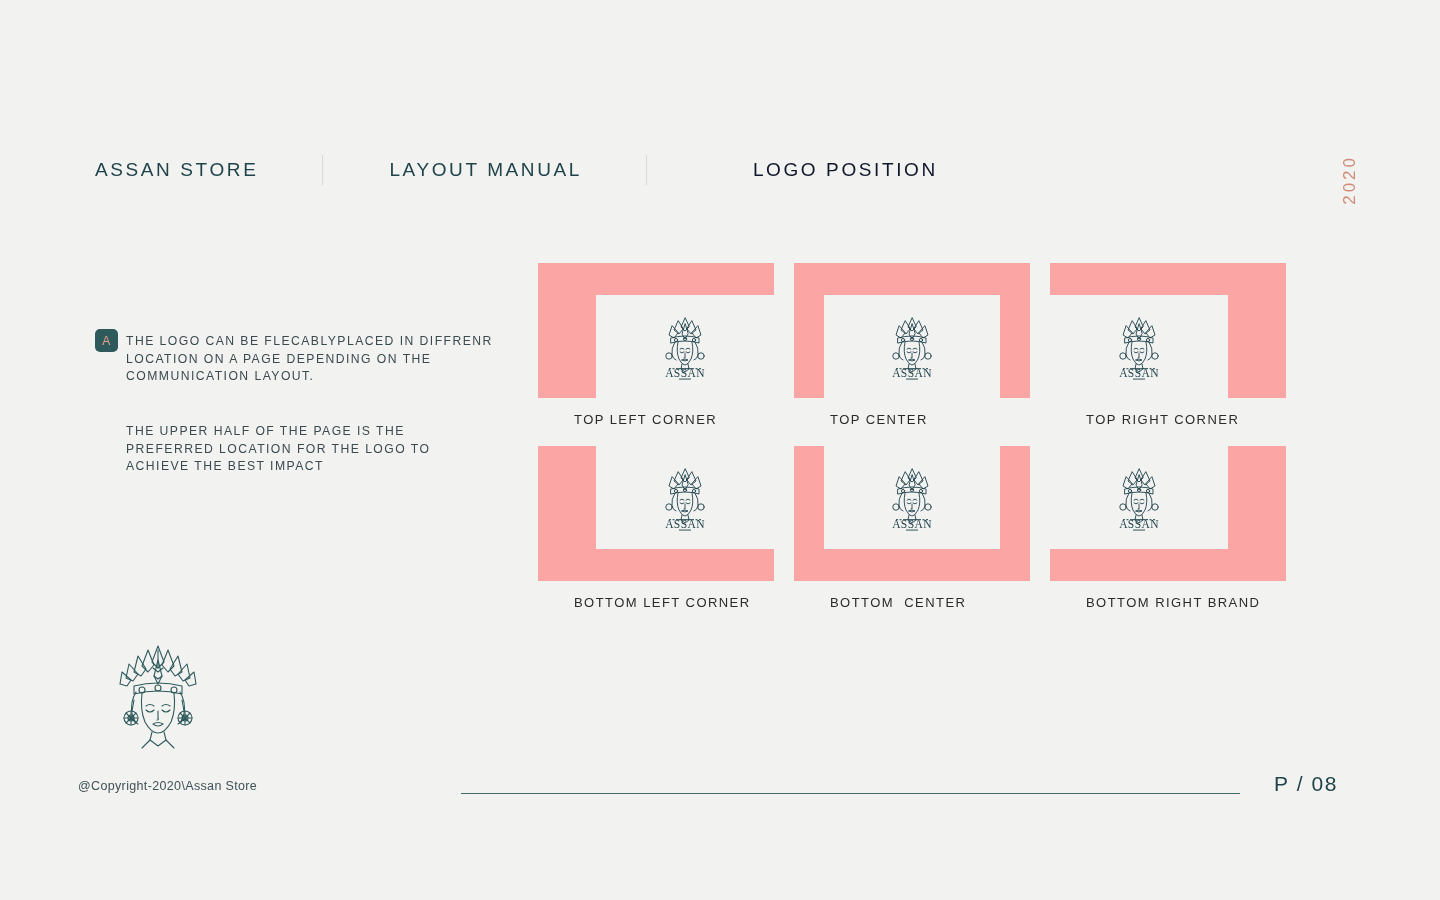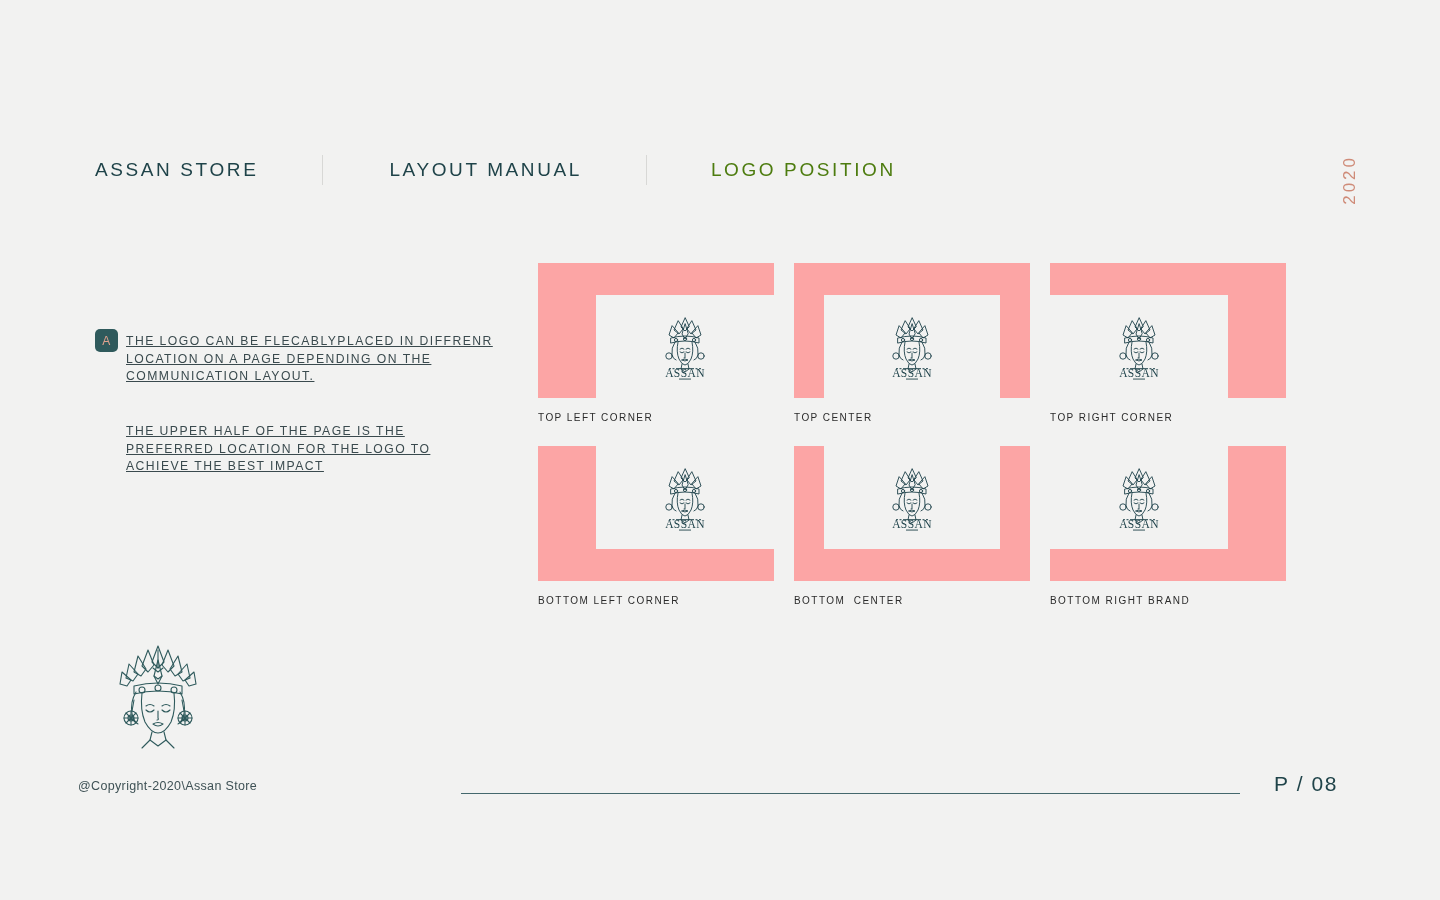--- a/index.html
+++ b/index.html
@@ -25,21 +25,21 @@
     height: 36px;
     gap: 24px;
   }
   .header-item {
     font-size: 19px;
     letter-spacing: 2.6px;
     color: #1f4349;
     white-space: nowrap;
     font-weight: 400;
   }
-  .header-item.accent { color: #4d7c0f; }
+  .header-item.accent { color: #0f172a; margin-left: 42px; }
   .header-div {
     width: 1px;
     height: 30px;
     background: #d8d8d6;
     margin: 0 40px;
   }
   .header-div.first { margin: 0 42px 0 40px; }
 
   .year {
     position: absolute;
@@ -70,21 +70,20 @@
     letter-spacing: 0.5px;
   }
   .para {
     position: absolute;
     left: 126px;
     font-size: 12.2px;
     line-height: 17.6px;
     letter-spacing: 1.45px;
     color: #3a4a4e;
     width: 370px;
-    text-decoration: underline;
   }
   .para-1 { top: 333px; }
   .para-2 { top: 423px; }
 
   
   .mark {
     position: absolute;
     left: 112px;
     top: 638px;
     width: 92px;
@@ -120,24 +119,25 @@
   .p-tc .inner { left: 30px; top: 32px; right: 30px; bottom: 0; }
   .p-tr .inner { left: 0;  top: 32px; right: 58px; bottom: 0; }
   .p-bl .inner { left: 58px; top: 0;  right: 0;  bottom: 32px; }
   .p-bc .inner { left: 30px; top: 0;  right: 30px; bottom: 32px; }
   .p-br .inner { left: 0;  top: 0;  right: 58px; bottom: 32px; }
 
   .logo-svg { width: 56px; height: 66px; display:block; }
 
   .caption {
     margin-top: 14px;
-    font-size: 10px;
+    font-size: 13px;
     letter-spacing: 1.45px;
     color: #2b2b2b;
     white-space: pre;
+    margin-left: 36px;
   }
 
   
   .copyright {
     position: absolute;
     left: 78px;
     top: 779px;
     font-size: 12.5px;
     letter-spacing: 0.35px;
     color: #3e5155;

